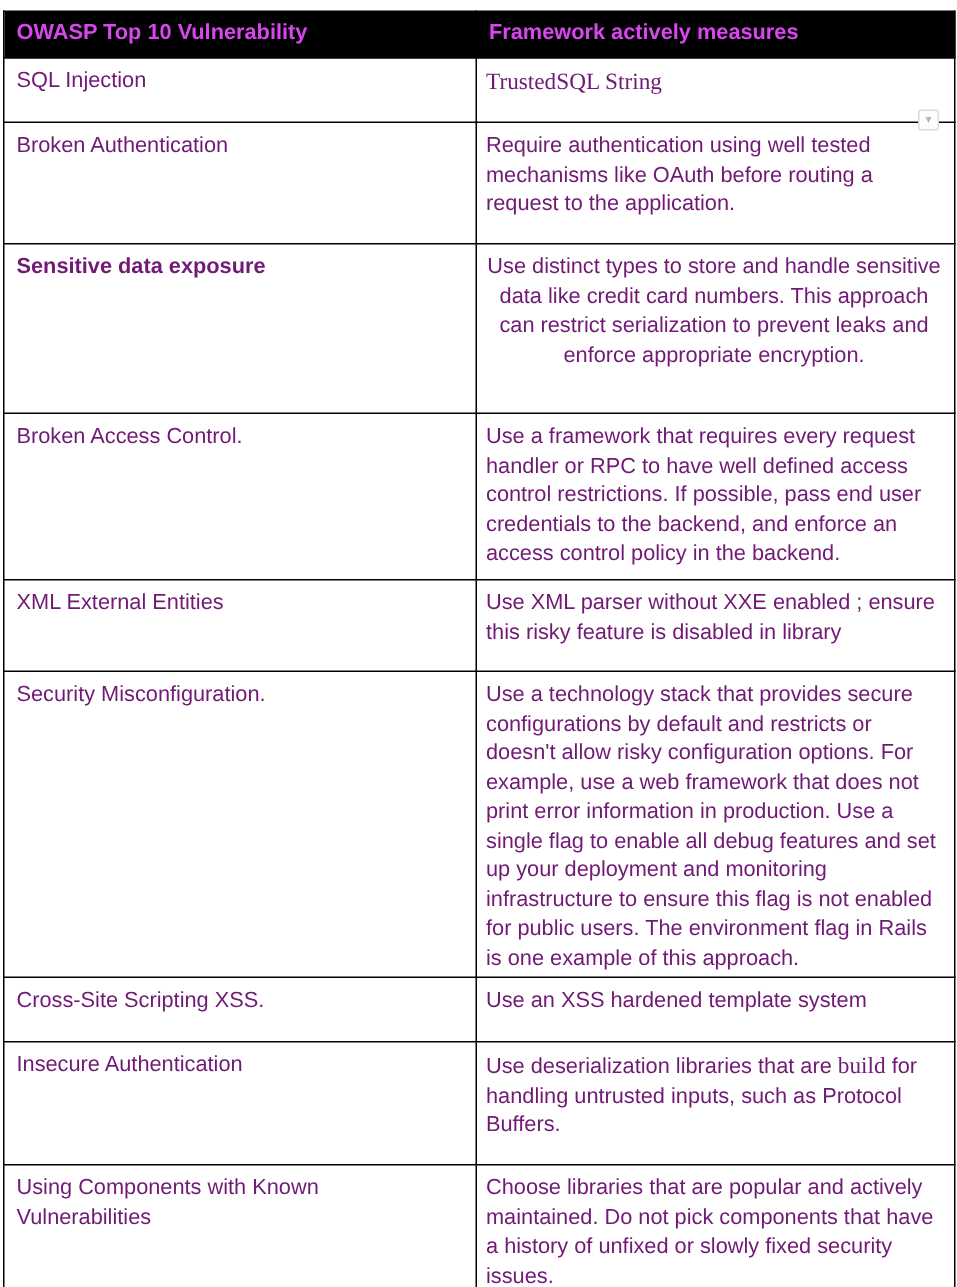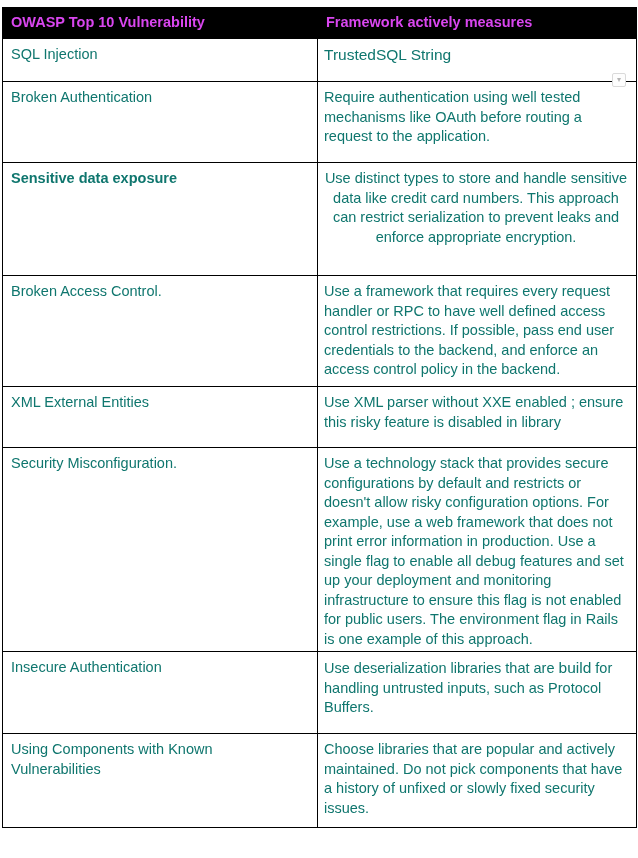--- a/index.html
+++ b/index.html
@@ -25,39 +25,39 @@
   }
   table.doc-table col.col-vuln  { width: 315px; }
   table.doc-table col.col-meas  { width: 319px; }
   table.doc-table th,
   table.doc-table td {
     border: 1.5px solid #000000;
     vertical-align: top;
     text-align: left;
     font-size: 14.5px;
     line-height: 19.5px;
-    color: #0f766e;
+    color: #701a75;
     word-wrap: break-word;
   }
   table.doc-table th {
     background: #000000;
     color: #d946ef;
     font-weight: bold;
     height: 24px;
     padding: 3px 8px 3px 8px;
     vertical-align: middle;
   }
   td.vuln-cell {
     padding: 6px 18px 2px 8px;
   }
   td.meas-cell {
     padding: 6px 8px 2px 6px;
   }
   .serif {
-    font-family: Liberation Sans, sans-serif;
+    font-family: Liberation Serif, serif;
     font-size: 15.5px;
   }
   .comment-marker {
     position: absolute;
     left: 612px;
     top: 66px;
     width: 14px;
     height: 14px;
     background: #fdfdfd;
     border: 1px solid #dadada;
@@ -110,20 +110,24 @@
         </tr>
         <tr>
           <td class="vuln-cell" style="height: 52px;">XML External Entities</td>
           <td class="meas-cell" style="height: 52px;"><span>Use XML parser without XXE enabled ; ensure this risky feature is disabled in library</span></td>
         </tr>
         <tr>
           <td class="vuln-cell" style="height: 188px;">Security Misconfiguration.</td>
           <td class="meas-cell" style="height: 188px;"><span>Use a technology stack that provides secure configurations by default and restricts or doesn't allow risky configuration options. For example, use a web framework that does not print error information in production. Use a single flag to enable all debug features and set up your deployment and monitoring infrastructure to ensure this flag is not enabled for public users. The environment flag in Rails is one example of this approach.</span></td>
         </tr>
         <tr>
+          <td class="vuln-cell" style="height: 34px;">Cross-Site Scripting XSS.</td>
+          <td class="meas-cell" style="height: 34px;"><span>Use an XSS hardened template system</span></td>
+        </tr>
+        <tr>
           <td class="vuln-cell" style="height: 73px;">Insecure Authentication</td>
           <td class="meas-cell" style="height: 73px;"><span>Use deserialization libraries that are </span><span class="serif">build</span><span> for handling untrusted inputs, such as Protocol Buffers.</span></td>
         </tr>
         <tr>
           <td class="vuln-cell" style="height: 85px;">Using Components with Known Vulnerabilities</td>
           <td class="meas-cell" style="height: 85px;"><span>Choose libraries that are popular and actively maintained. Do not pick components that have a history of unfixed or slowly fixed security issues.</span></td>
         </tr>
       </tbody>
   </table>
 

